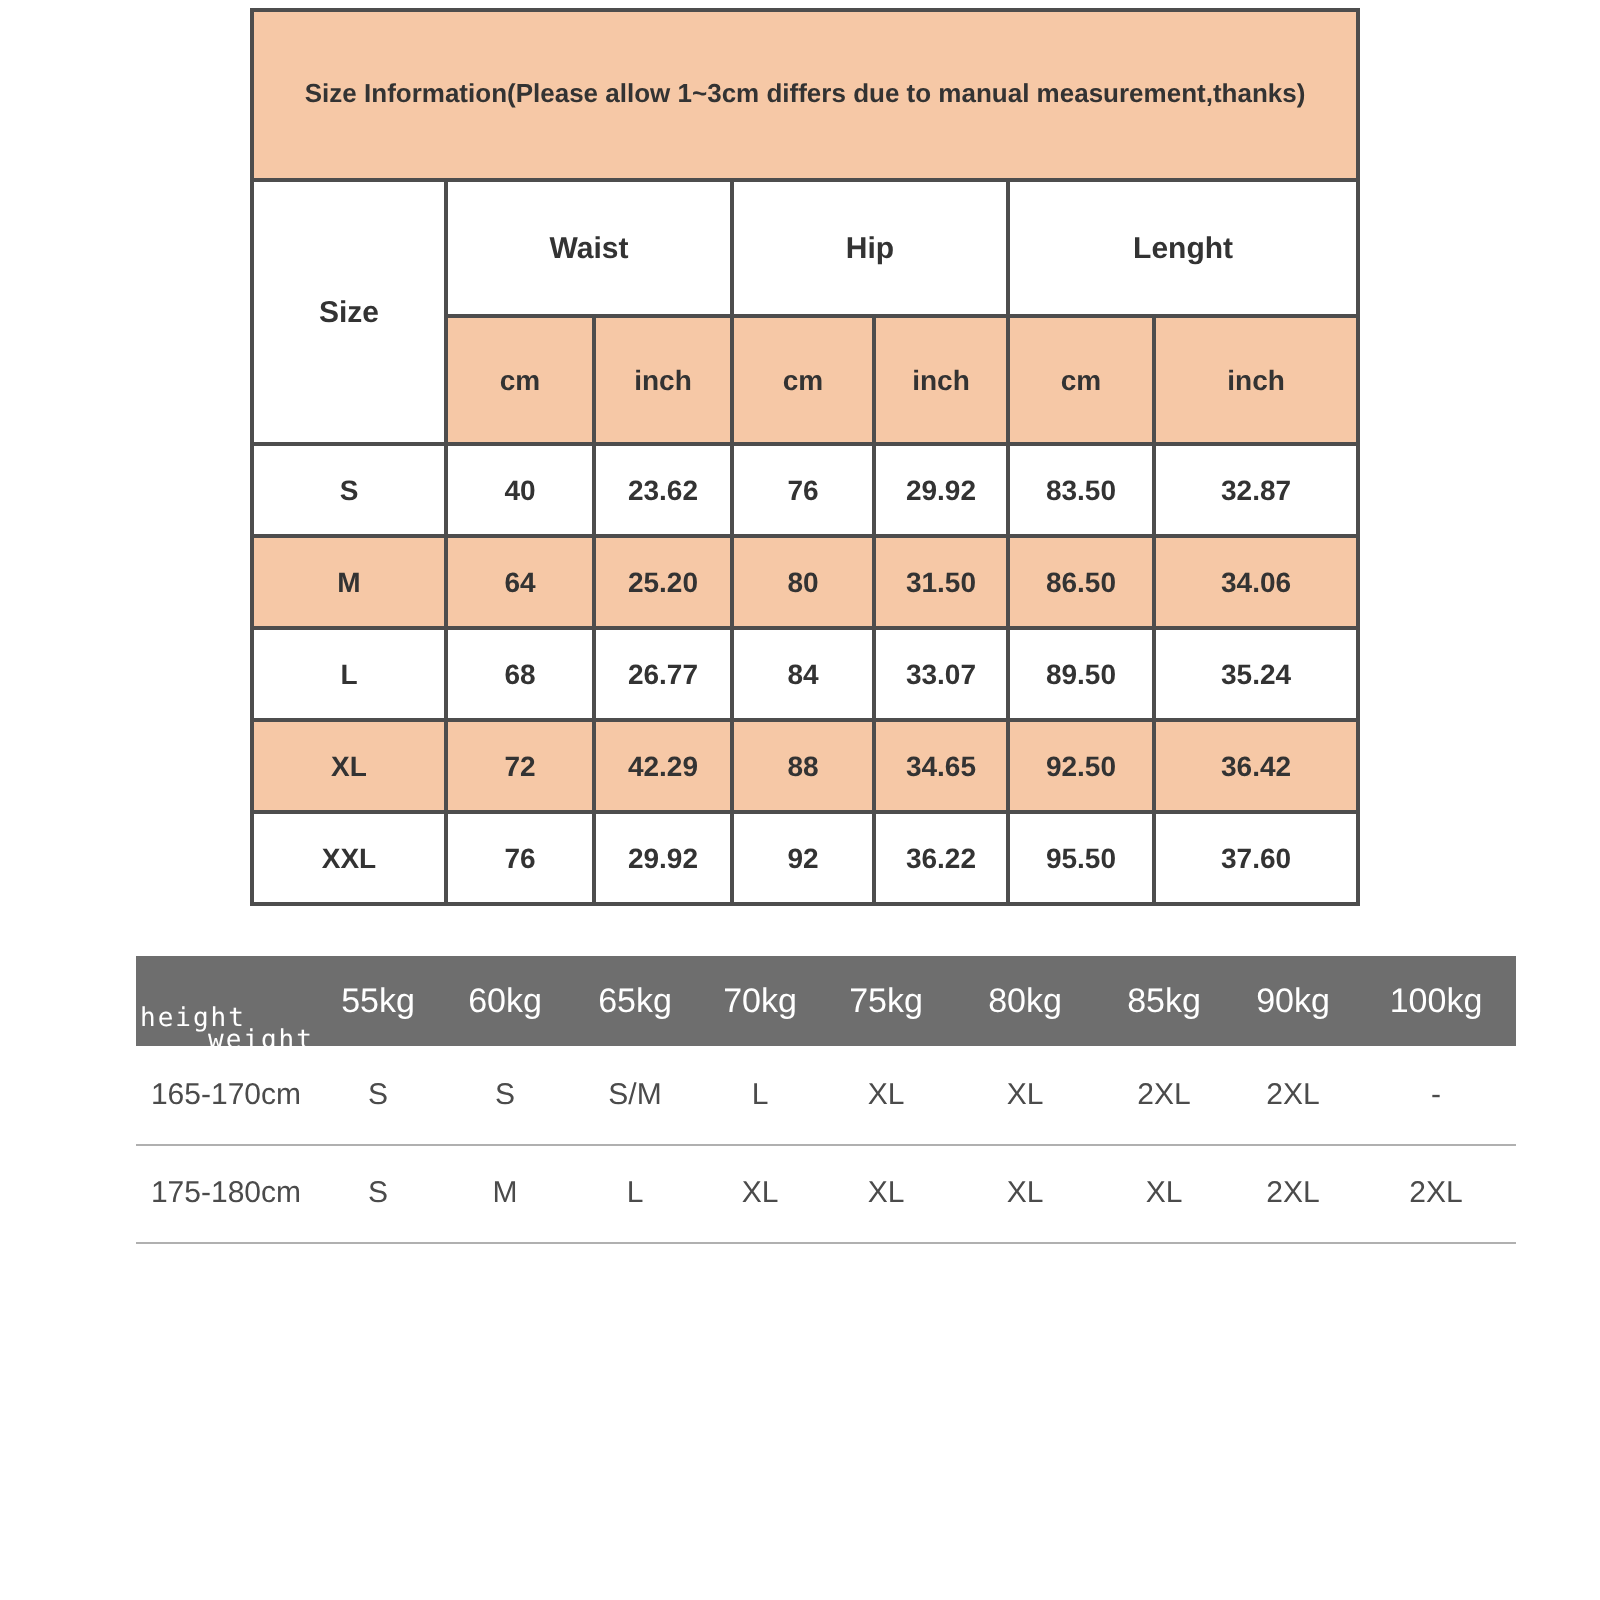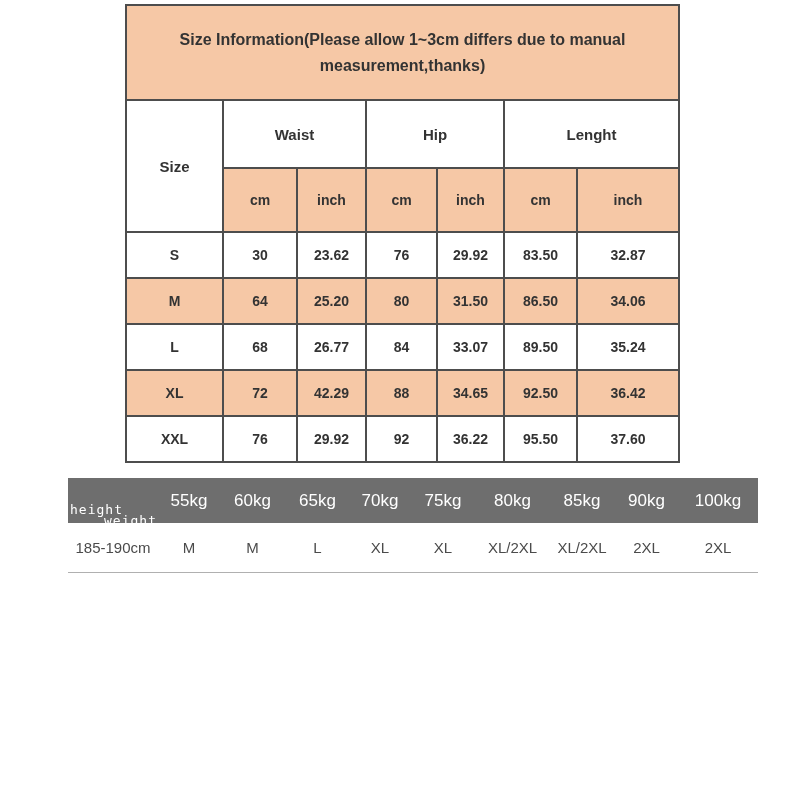--- a/index.html
+++ b/index.html
@@ -21,22 +21,22 @@
   .size-table td {
     border: 2px solid var(--border);
     text-align: center;
     vertical-align: middle;
     color: var(--ink);
     font-weight: bold;
     overflow: hidden;
   }
   .size-table .title-cell {
     background: var(--peach);
-    height: 95px;
-    font-size: 16px;
+    height: 85px;
+    font-size: 13px;
     line-height: 1.6;
     padding: 0 22px;
   }
   .size-table .group-row td { height: 68px; font-size: 15px; background: #fff; }
   .size-table .unit-row td  { height: 64px; font-size: 14px; background: var(--peach); }
   .size-table tbody td      { height: 46px; font-size: 14px; background: #fff; }
   .size-table tbody tr.hl td { background: var(--peach); }
 
   
   .fit-table {
@@ -103,21 +103,21 @@
       <td>inch</td>
       <td>cm</td>
       <td>inch</td>
       <td>cm</td>
       <td>inch</td>
     </tr>
   </tbody>
   <tbody>
       <tr>
         <td>S</td>
-        <td>30</td>
+        <td>40</td>
         <td>23.62</td>
         <td>76</td>
         <td>29.92</td>
         <td>83.50</td>
         <td>32.87</td>
       </tr>
       <tr class="hl">
         <td>M</td>
         <td>64</td>
         <td>25.20</td>
@@ -181,25 +181,37 @@
         <th>70kg</th>
         <th>75kg</th>
         <th>80kg</th>
         <th>85kg</th>
         <th>90kg</th>
         <th>100kg</th>
       </tr>
   </thead>
   <tbody>
       <tr>
-        <td>185-190cm</td>
-        <td>M</td>
+        <td>165-170cm</td>
+        <td>S</td>
+        <td>S</td>
+        <td>S/M</td>
+        <td>L</td>
+        <td>XL</td>
+        <td>XL</td>
+        <td>2XL</td>
+        <td>2XL</td>
+        <td>-</td>
+      </tr>
+      <tr>
+        <td>175-180cm</td>
+        <td>S</td>
         <td>M</td>
         <td>L</td>
         <td>XL</td>
         <td>XL</td>
-        <td>XL/2XL</td>
-        <td>XL/2XL</td>
+        <td>XL</td>
+        <td>XL</td>
         <td>2XL</td>
         <td>2XL</td>
       </tr>
     </tbody>
 </table>
 
 </body></html>

